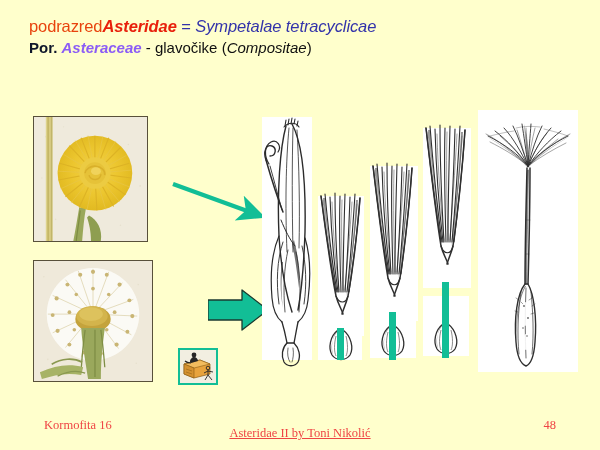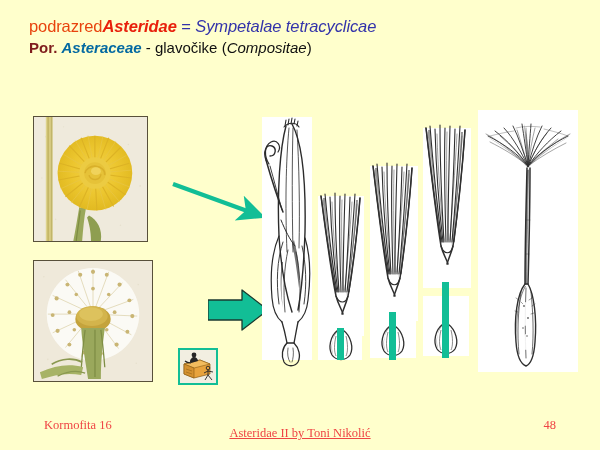--- a/index.html
+++ b/index.html
@@ -37,22 +37,22 @@
   .t-asteridae { color: #E8200B; font-weight: bold; font-style: italic; }
   .t-eq        { color: #3333AA; font-weight: normal; }
   .t-symp      { color: #3333AA; font-style: italic; }
 
   .title-line2 {
     font-size: 15px;
     line-height: 20px;
     white-space: nowrap;
     margin-top: 1px;
   }
-  .t-por   { color: #7f1d1d; font-weight: bold; }
-  .t-aster { color: #0369a1; font-weight: bold; font-style: italic; }
+  .t-por   { color: #0f172a; font-weight: bold; }
+  .t-aster { color: #8b5cf6; font-weight: bold; font-style: italic; }
   .t-glav  { color: #101010; text-align: center; }
   .t-comp  { color: #101010; font-style: italic; }
 
   
   .sub-block {
     position: absolute;
     left: 35px;
     top: 64px;
     color: #101010;
   }

